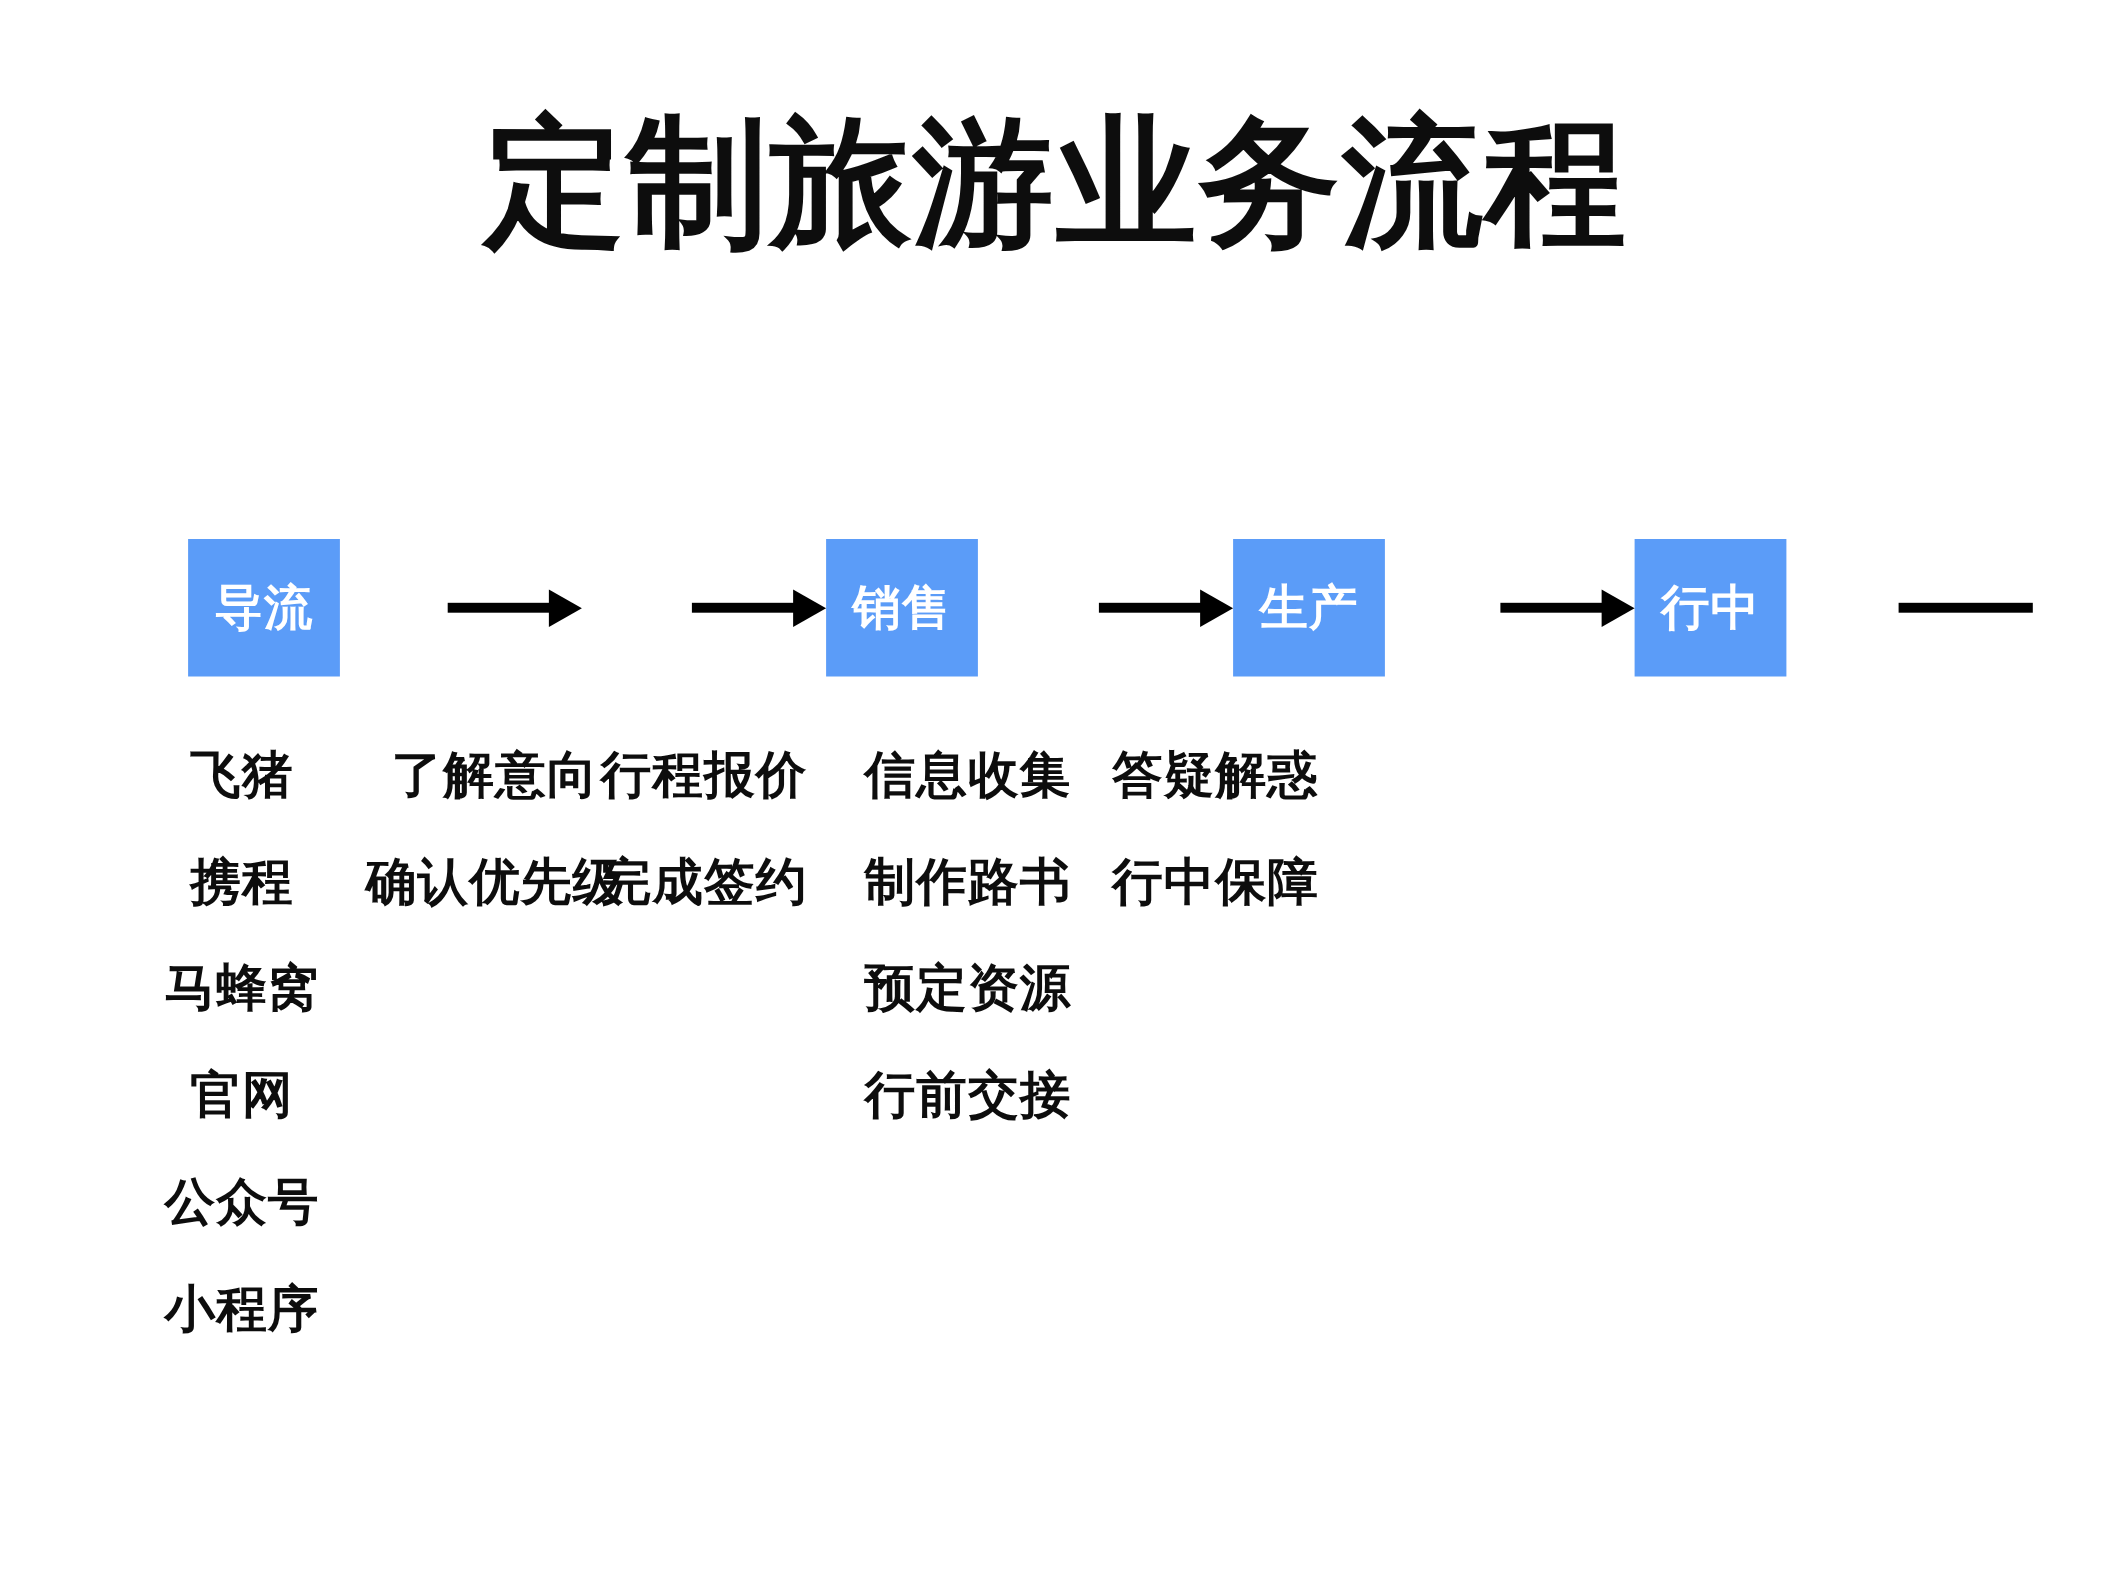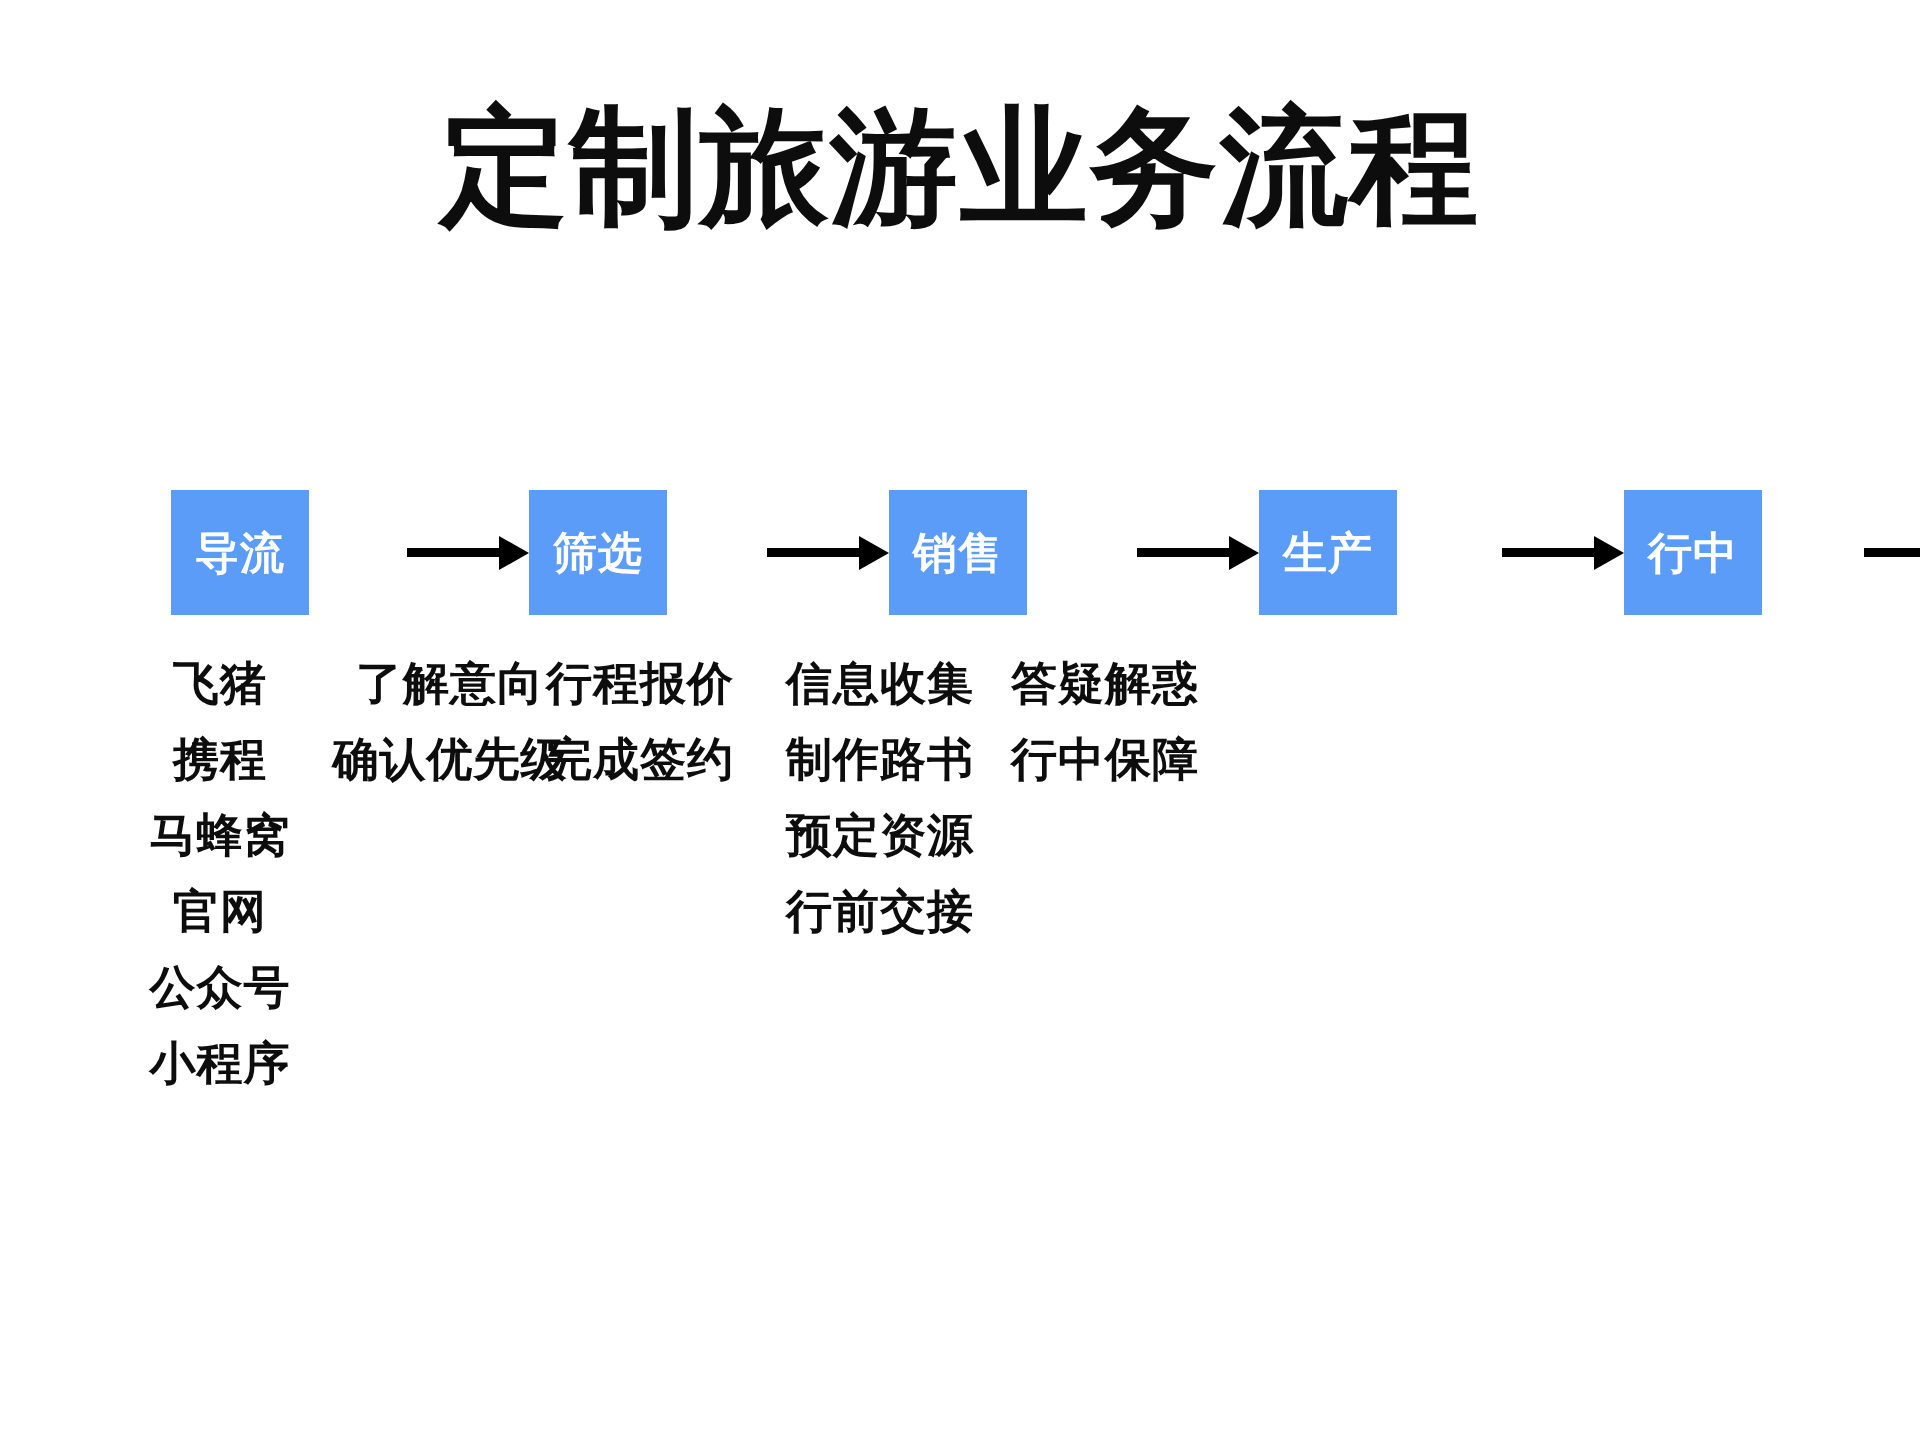--- a/index.html
+++ b/index.html
@@ -126,20 +126,21 @@
 
   .item {
     font-size: 46px;
     font-weight: 700;
     line-height: 1;
     color: #0d0d0d;
     height: 76px;
     text-align: center;
     white-space: nowrap;
     letter-spacing: 1px;
+    margin-top: 21px;
   }
 
   
   .col-0 { left: 75px;   width: 290px; }
   .col-1 { left: 280px;  width: 340px; }
   .col-2 { left: 490px;  width: 300px; }
   .col-3 { left: 730px;  width: 300px; }
   .col-4 { left: 955px;  width: 300px; }
   .col-5 { left: 1165px; width: 380px; }
 </style>
@@ -156,25 +157,20 @@
       <div class="stage-box">
         <span class="stage-box-label">导流</span>
       </div>
     </div>
     <div class="gap-a"></div>
     <div class="arrow arrow-1">
       <div class="shaft"></div>
       <div class="head"></div>
     </div>
 
-    <div class="stage">
-      <div class="stage-box">
-        <span class="stage-box-label">筛选</span>
-      </div>
-    </div>
     <div class="gap-b"></div>
     <div class="arrow arrow-2">
       <div class="shaft"></div>
       <div class="head"></div>
     </div>
 
     <div class="stage">
       <div class="stage-box">
         <span class="stage-box-label">销售</span>
       </div>

